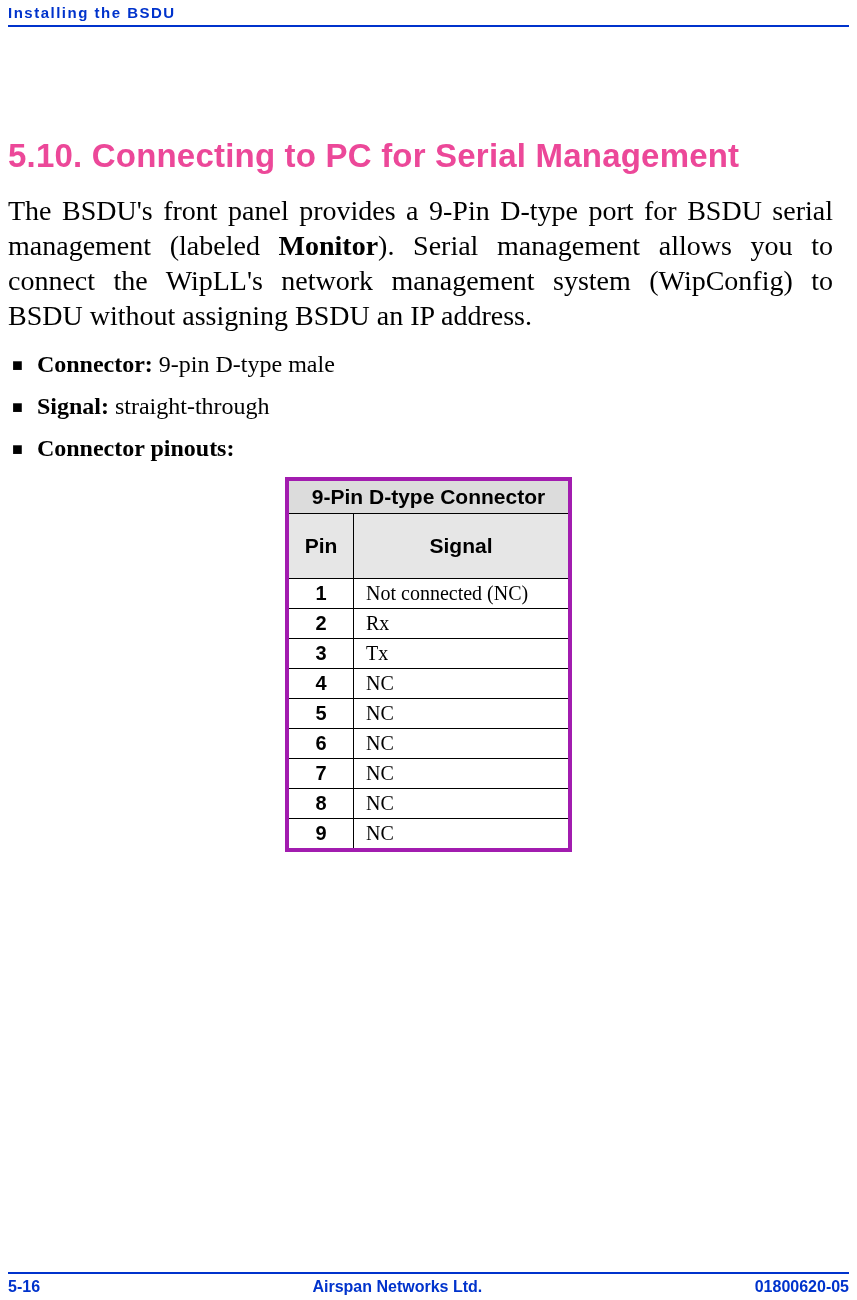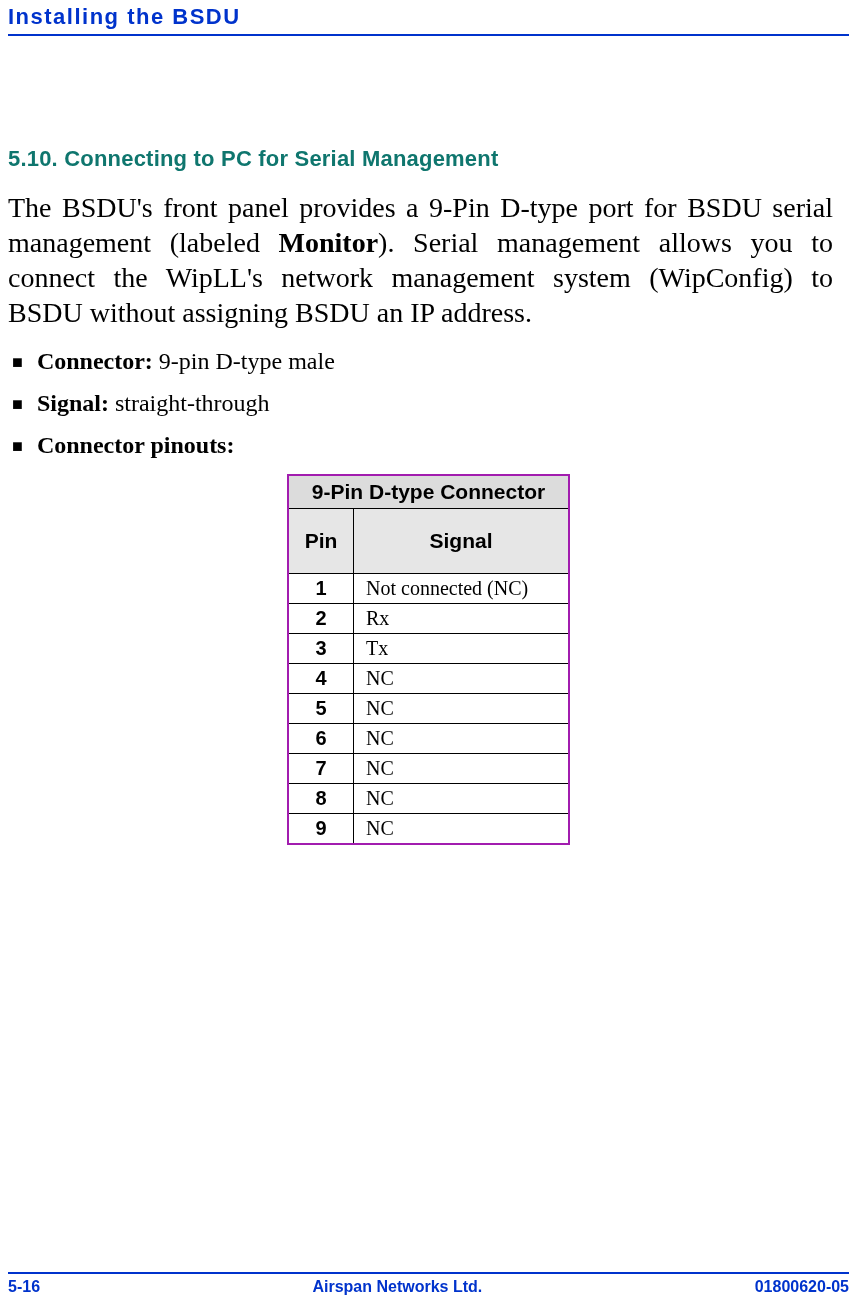--- a/index.html
+++ b/index.html
@@ -20,41 +20,41 @@
     padding: 0;
     position: relative;
   }
   .header {
     display: flex;
     justify-content: space-between;
     align-items: flex-start;
     color: #0033cc;
     font-family: Arial, Helvetica, sans-serif;
     font-weight: bold;
-    font-size: 22px;
+    font-size: 15px;
     padding: 4px 8px 0 8px;
     letter-spacing: 1.5px;
   }
   .header-right {
     letter-spacing: 1.5px;
   }
   .header-rule {
     border: 0;
     border-top: 2px solid #0033cc;
     margin: 4px 8px 0 8px;
   }
   .content {
     padding: 0 8px;
     margin-top: 110px;
   }
   .h1 {
-    color: #0f766e;
-    font-family: Arial, Helvetica, sans-serif;
-    font-weight: bold;
-    font-size: 22px;
+    color: #ec4899;
+    font-family: Arial, Helvetica, sans-serif;
+    font-weight: bold;
+    font-size: 33px;
     margin: 0 0 18px 0;
     letter-spacing: 0.2px;
   }
   .para {
     font-size: 28px;
     line-height: 1.25;
     margin: 0 16px 18px 0;
     text-align: justify;
   }
   .bold {
@@ -79,21 +79,21 @@
     margin-left: 4px;
   }
   .li-text { flex: 1; }
   .table-wrap {
     display: flex;
     justify-content: center;
     margin-top: 4px;
   }
   table.pin {
     border-collapse: collapse;
-    border: 2px solid #a21caf;
+    border: 4px solid #a21caf;
     font-family: "Times New Roman", serif;
   }
   table.pin th, table.pin td {
     border: 1px solid #000;
     padding: 4px 10px;
     font-size: 20px;
     text-align: left;
     vertical-align: middle;
   }
   table.pin .title-row th {

